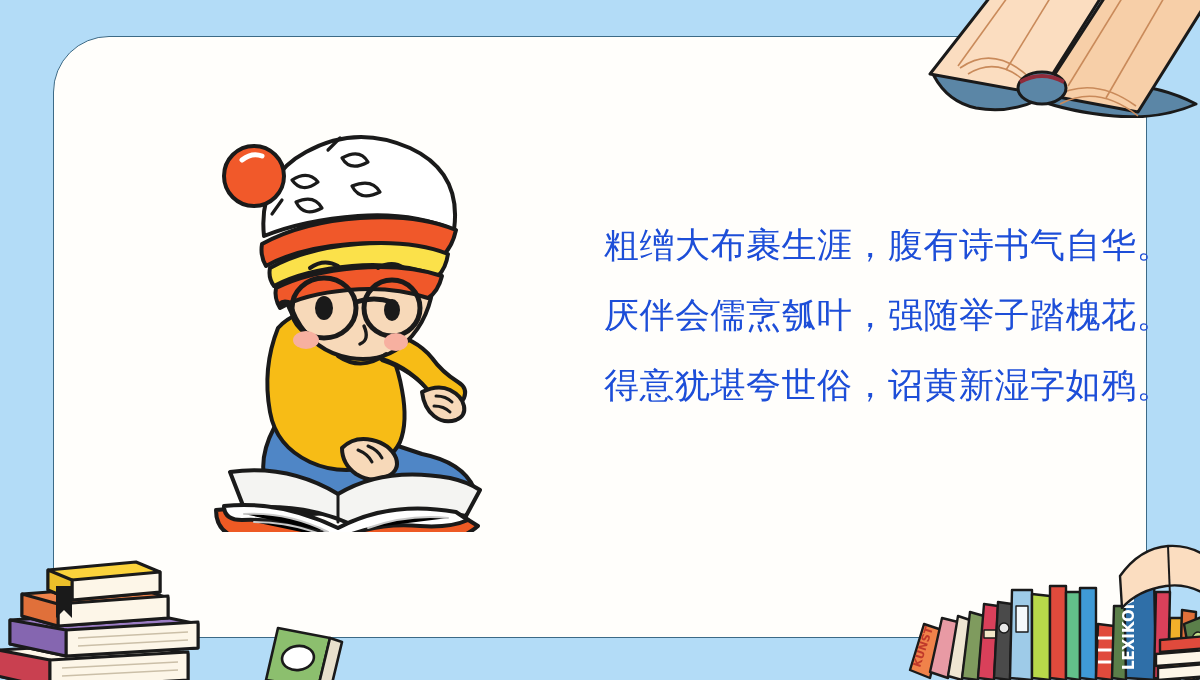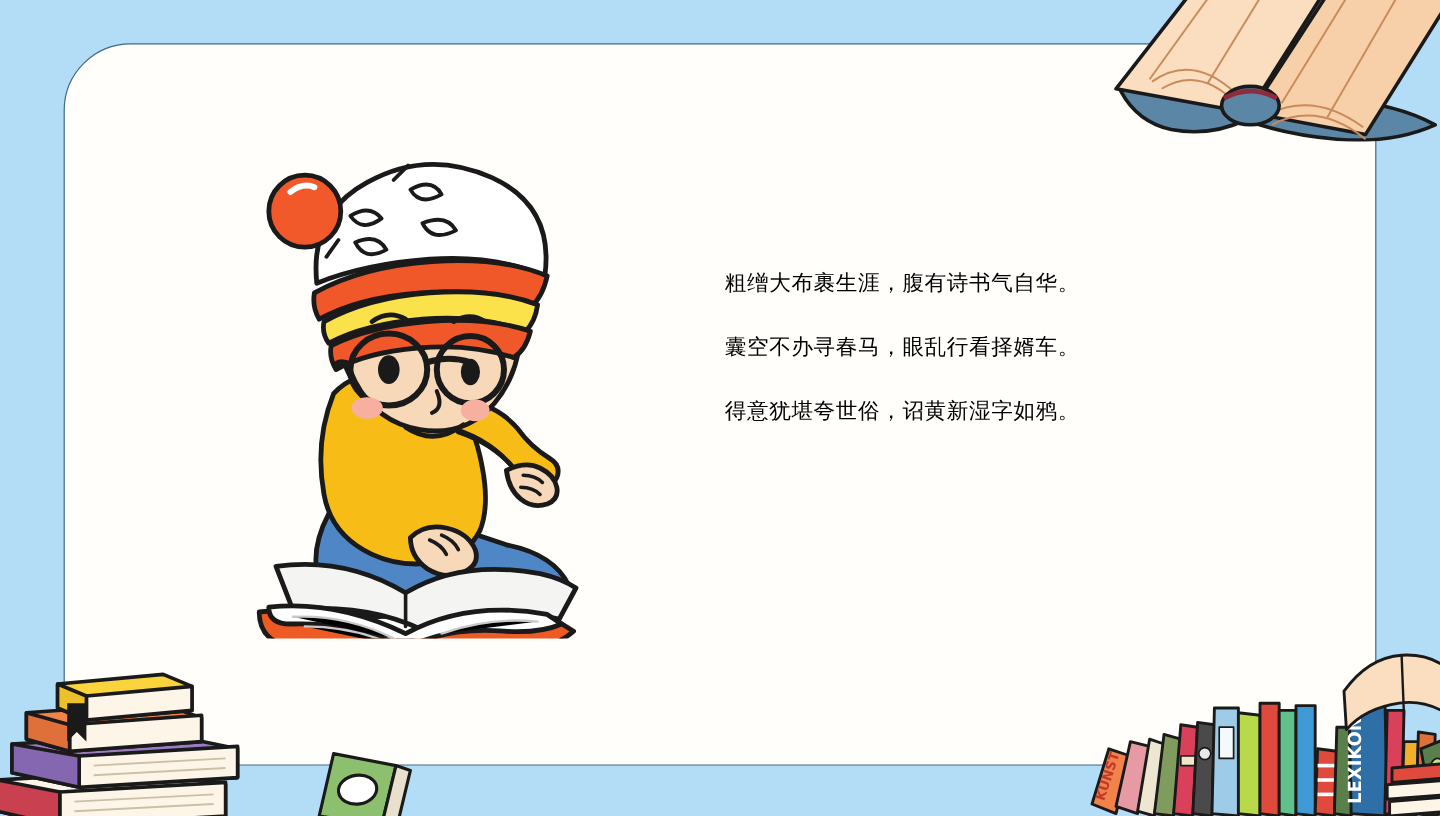--- a/index.html
+++ b/index.html
@@ -25,23 +25,23 @@
   }
 
   
   #poem {
     position:absolute;
     left:604px; top:228px;
     width:460px;
     z-index:6;
   }
   .poem-line {
-    font-size:18px;
+    font-size:35px;
     line-height:1.0;
-    color:#000000;
+    color:#1d4ed8;
     letter-spacing:0.5px;
     margin-bottom:35px;
     white-space:nowrap;
     font-weight:500;
   }
   .poem-line:last-child { margin-bottom:10px; }
 
   
   #timestamp {
     position:absolute;
@@ -69,21 +69,21 @@
 <div id="stage">
 
   <svg class="art" id="art-bluetri" viewBox="0 0 66 72">
     <path d="M0 0 L66 0 L66 72 L12 72 Q0 40 0 0 Z" fill="#b3dcf7"></path>
   </svg>
 
   <div id="card"></div>
 
   <div id="poem">
     <div class="poem-line">粗缯大布裹生涯，腹有诗书气自华。</div>
-    <div class="poem-line">囊空不办寻春马，眼乱行看择婿车。</div>
+    <div class="poem-line">厌伴会儒烹瓠叶，强随举子踏槐花。</div>
     <div class="poem-line">得意犹堪夸世俗，诏黄新湿字如鸦。</div>
   </div>
 
   <div id="timestamp">2021/07/18</div>
 
   <svg class="art" id="art-boy" viewBox="0 0 360 404">
     <g stroke="#1a1a1a" stroke-width="4" stroke-linejoin="round" stroke-linecap="round">
 
       <path d="M78 300 q-18 34 -6 62 q10 22 44 24 l118 -6 q34 -4 44 -20
                q-12 -26 -52 -34 l-96 -32 Z" fill="#4f86c6"></path>

